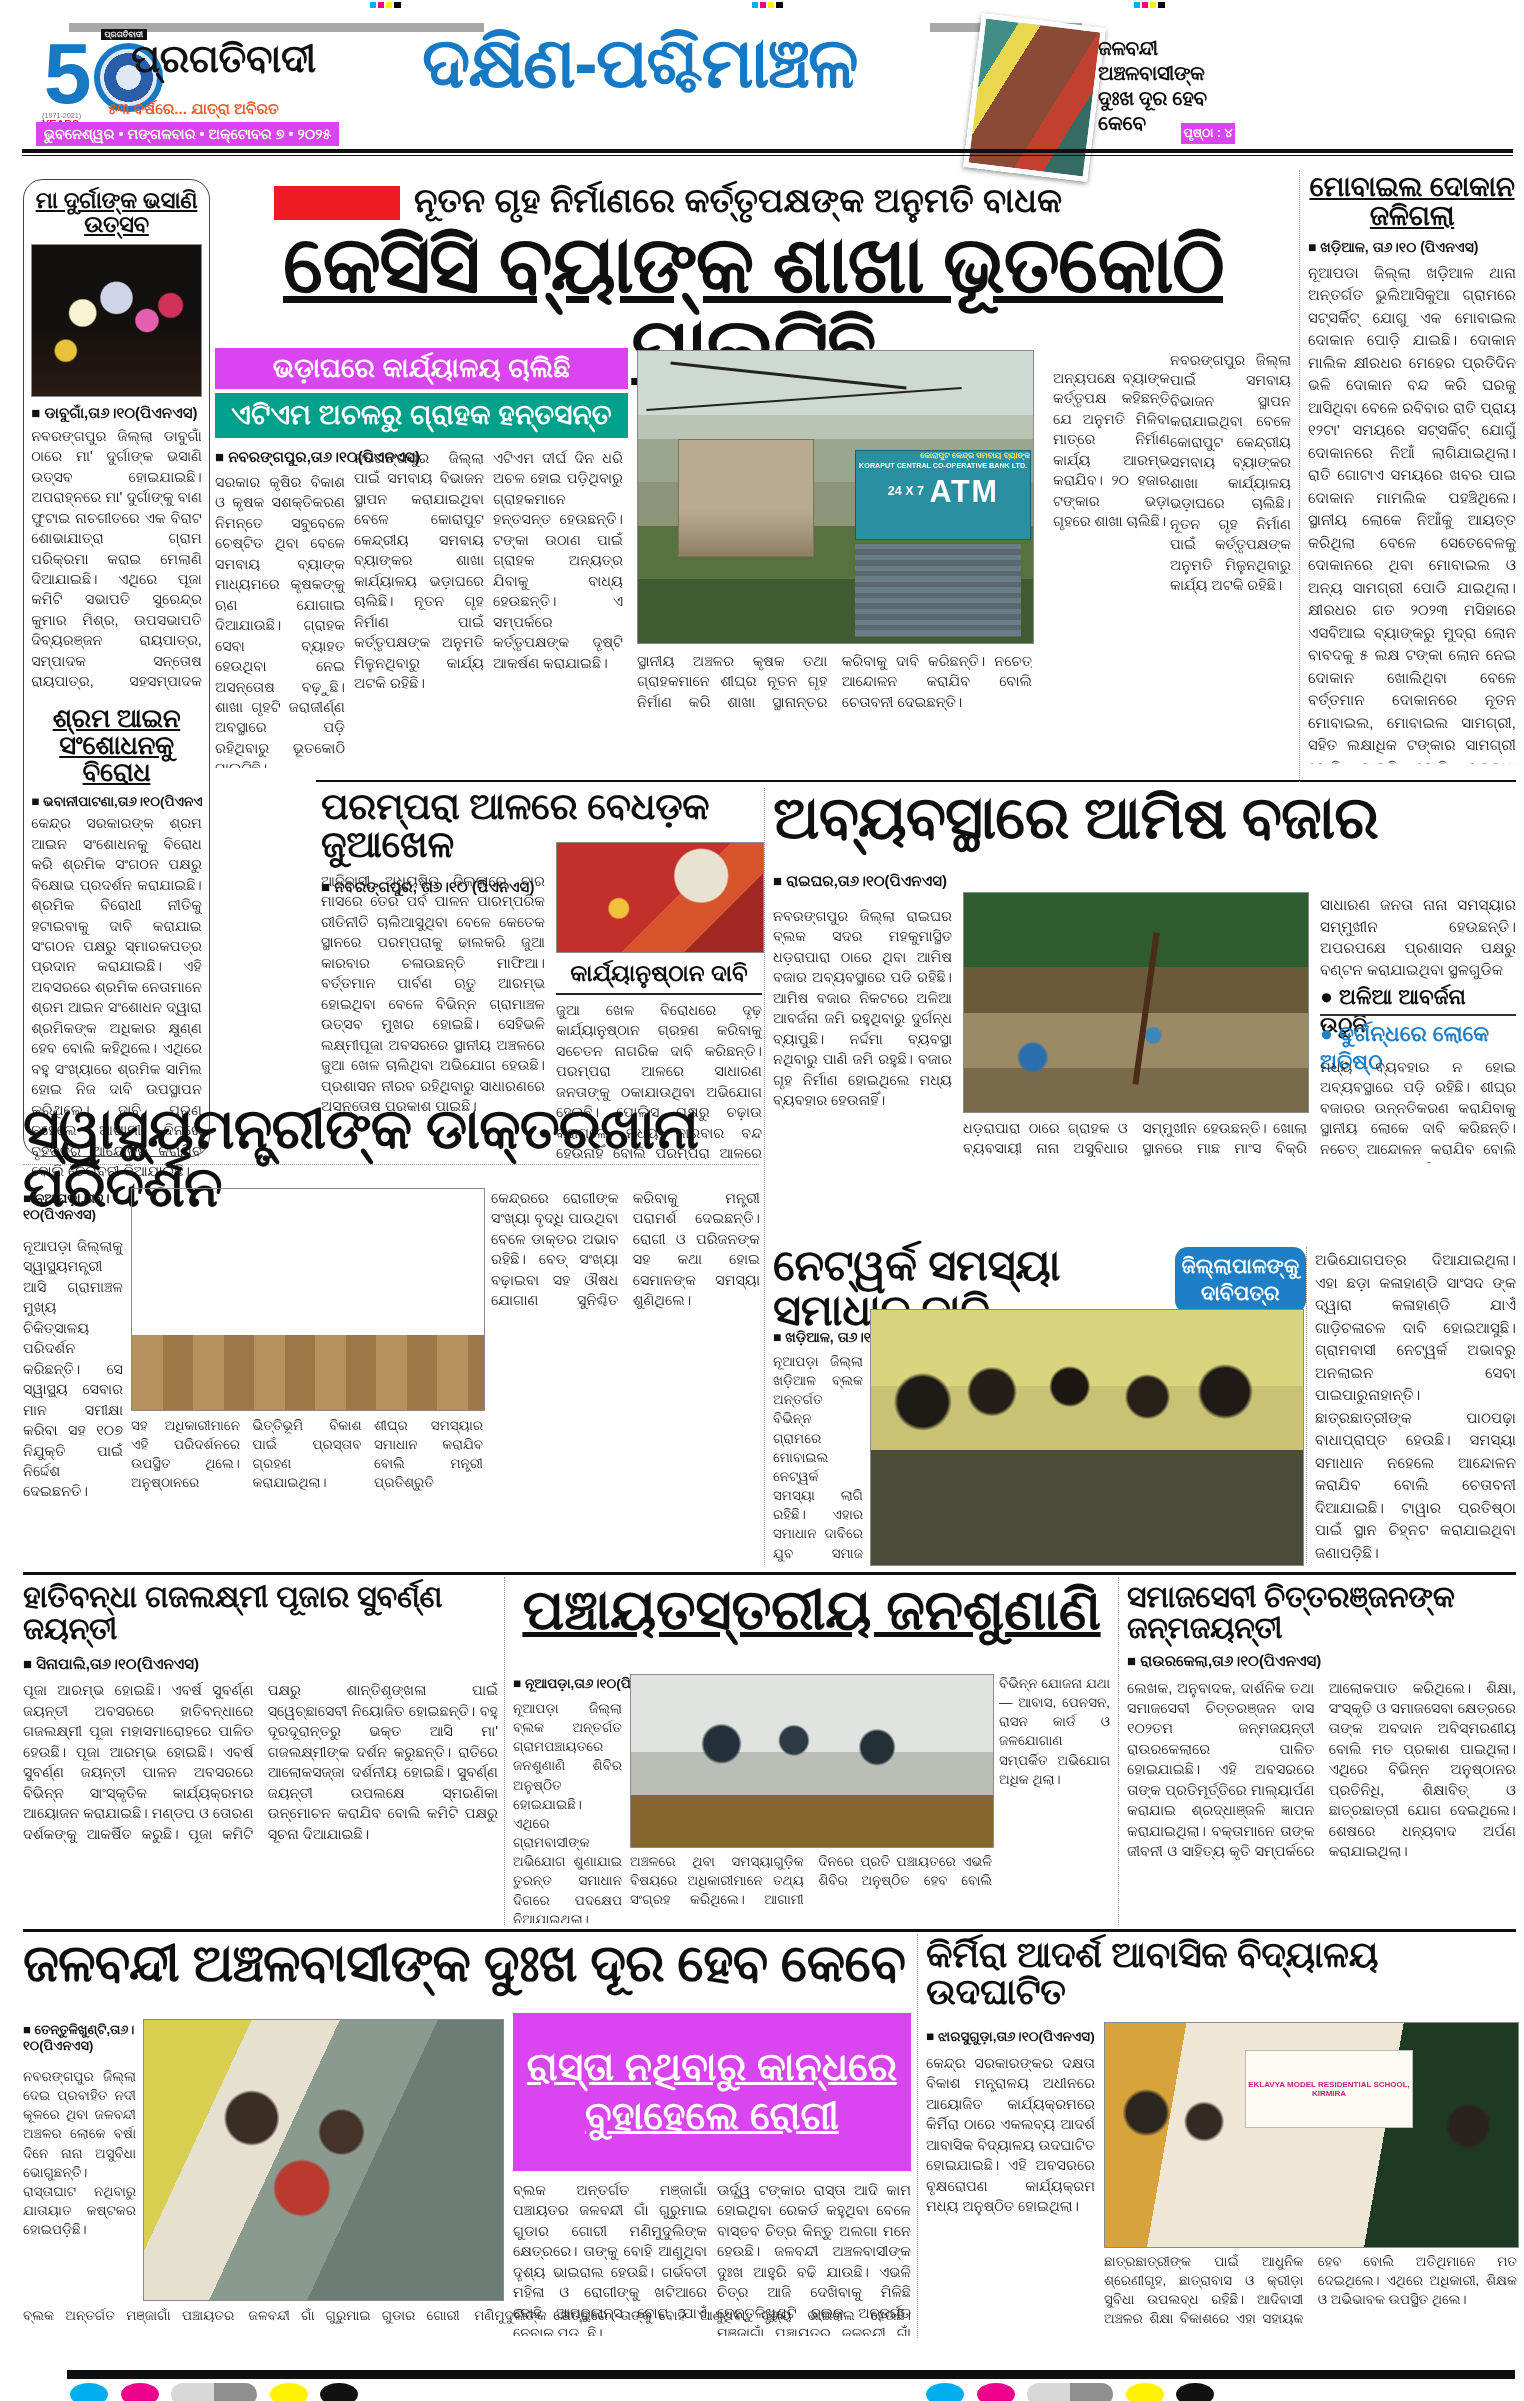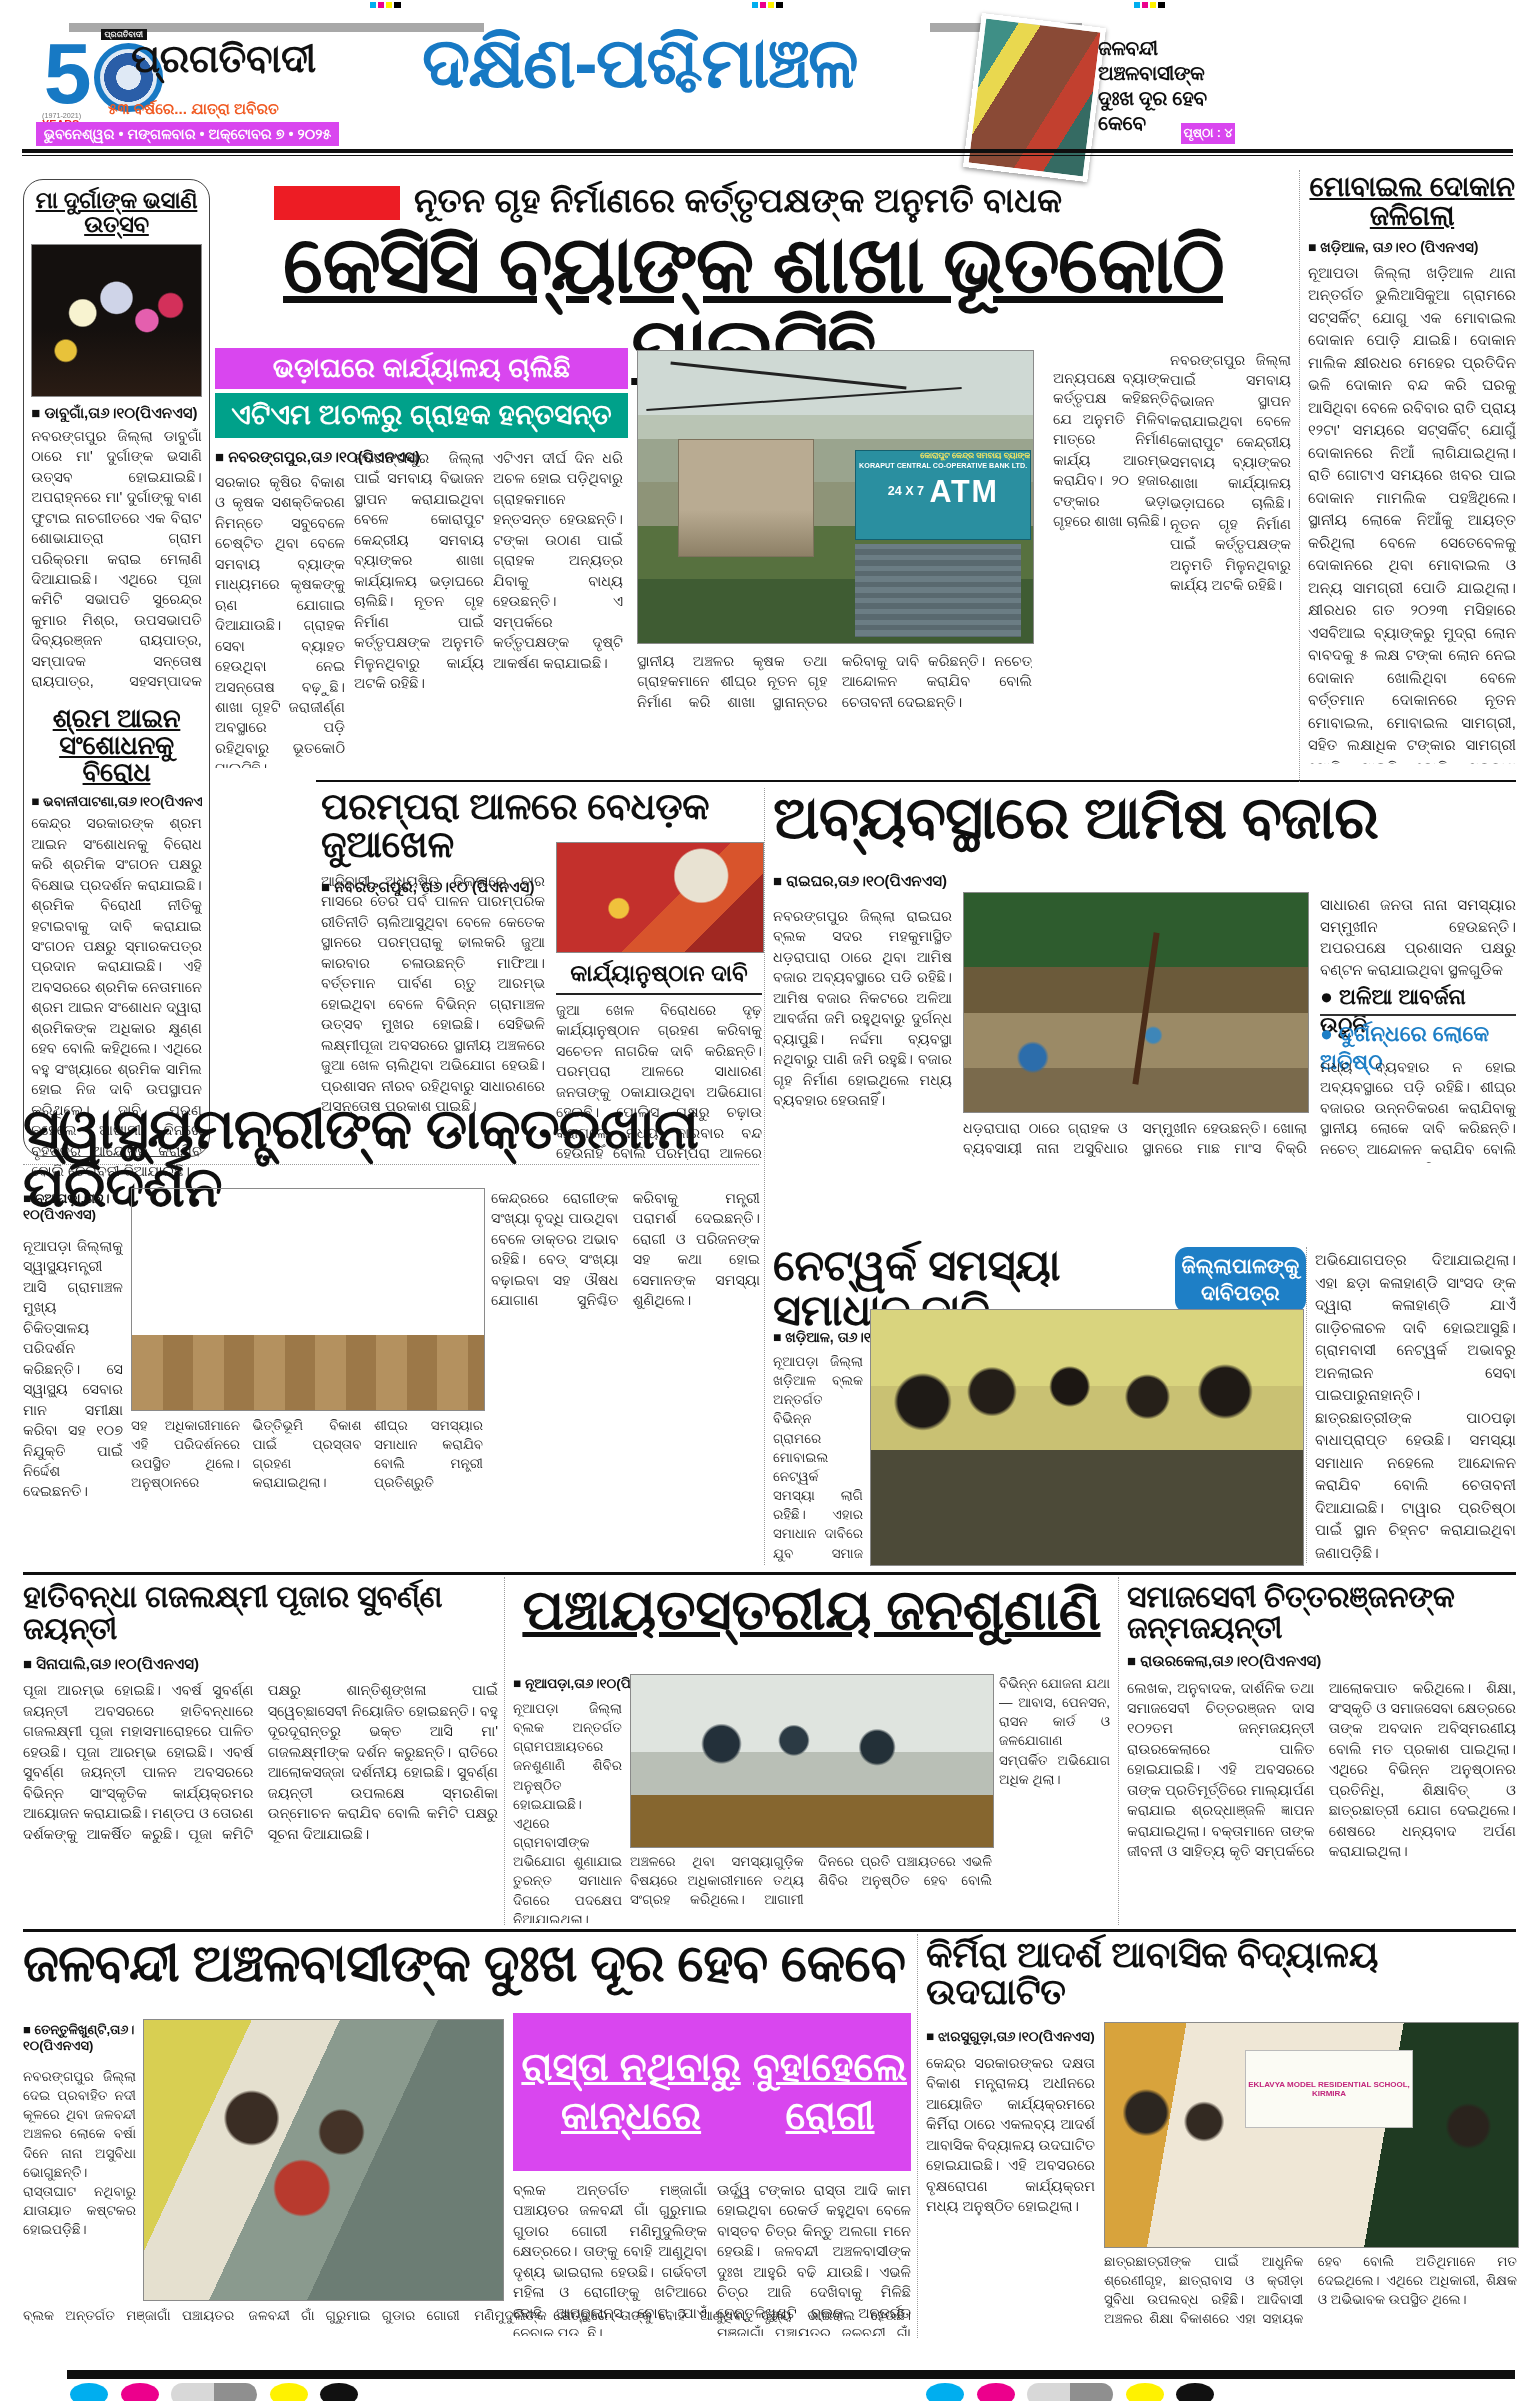--- a/index.html
+++ b/index.html
@@ -247,21 +247,21 @@
 
   <section class="abs" style="left:23px;top:1936px;width:888px;height:405px;">
     <div class="hl" style="font-size:52px;letter-spacing:-0.9px;">ଜଳବନ୍ଦୀ ଅଞ୍ଚଳବାସୀଙ୍କ ଦୁଃଖ ଦୂର ହେବ କେବେ</div>
     <div class="abs byline" style="left:0;top:86px;width:113px;white-space:normal;font-size:13px;">■ ତେନ୍ତୁଳିଖୁଣ୍ଟି,ତା୬।୧୦(ପିଏନଏସ)</div>
     <div class="abs body-txt" style="left:0;top:131px;width:113px;height:269px;font-size:13.5px;">ନବରଙ୍ଗପୁର ଜିଲ୍ଲା ଦେଇ ପ୍ରବାହିତ ନଦୀ କୂଳରେ ଥିବା ଜଳବନ୍ଦୀ ଅଞ୍ଚଳର ଲୋକେ ବର୍ଷା ଦିନେ ନାନା ଅସୁବିଧା ଭୋଗୁଛନ୍ତି। ରାସ୍ତାଘାଟ ନଥିବାରୁ ଯାତାୟାତ କଷ୍ଟକର ହୋଇପଡ଼ିଛି।</div>
     <div class="abs photo" style="left:120px;top:83px;width:359px;height:280px;background:
         radial-gradient(circle at 30% 35%,#3a2d24 0 8%,transparent 9%),
         radial-gradient(circle at 55% 40%,#443328 0 8%,transparent 9%),
         radial-gradient(circle at 44% 60%,#b83a2e 0 10%,transparent 11%),
         linear-gradient(115deg,#d8cf52 0 22%,#e5e0cf 22% 40%,#8a9a8e 40% 60%,#6c7d74 60%);"></div>
-    <div class="abs blk tag-box whitebox center" style="left:490px;top:77px;width:398px;height:158px;font-size:39px;line-height:1.25;">
+    <div class="abs blk tag-box whitebox center" style="left:490px;top:77px;width:398px;height:158px;font-size:39px;line-height:1.25;flex-direction:column;">
       <span>ରାସ୍ତା ନଥିବାରୁ କାନ୍ଧରେ</span>
       <span>ବୁହାହେଲେ ରୋଗୀ</span>
     </div>
     <div class="abs body-txt" style="left:490px;top:244px;width:194px;height:156px;">ବ୍ଲକ ଅନ୍ତର୍ଗତ ମଞ୍ଜାଗାଁ ପଞ୍ଚାୟତର ଜଳବନ୍ଦୀ ଗାଁ ଗୁରୁମାଇ ଗୁଡାର ଗୋରୀ ମଣିମୁଦୁଲିଙ୍କ କ୍ଷେତ୍ରରେ। ତାଙ୍କୁ ବୋହି ଆଣୁଥିବା ଦୃଶ୍ୟ ଭାଇରାଲ ହେଉଛି। ଗର୍ଭବତୀ ମହିଳା ଓ ରୋଗୀଙ୍କୁ ଖଟିଆରେ ବୋହି ଆମ୍ବୁଲାନ୍ସ ବୋଟ ଯାଏଁ ନେବାକୁ ପଡ଼ୁଛି।</div>
     <div class="abs body-txt" style="left:694px;top:244px;width:194px;height:156px;">ଊର୍ଦ୍ଧ୍ୱ ଟଙ୍କାର ରାସ୍ତା ଆଦି କାମ ହୋଇଥିବା ରେକର୍ଡ କହୁଥିବା ବେଳେ ବାସ୍ତବ ଚିତ୍ର କିନ୍ତୁ ଅଲଗା ମନେ ହେଉଛି। ଜଳବନ୍ଦୀ ଅଞ୍ଚଳବାସୀଙ୍କ ଦୁଃଖ ଆହୁରି ବଢି ଯାଉଛି। ଏଭଳି ଚିତ୍ର ଆଜି ଦେଖିବାକୁ ମିଳିଛି ତେନ୍ତୁଳିଖୁଣ୍ଟି ବ୍ଲକ ଅନ୍ତର୍ଗତ ମଞ୍ଜାଗାଁ ପଞ୍ଚାୟତର ଜଳବନ୍ଦୀ ଗାଁ ଗୁରୁମାଇ ଠାରେ। ବିଗତ ଦିନରେ ଉକ୍ତ ଅଞ୍ଚଳରେ କୋଟିଏରୁ ଊର୍ଦ୍ଧ୍ୱ ଟଙ୍କା ଖର୍ଚ୍ଚ ହୋଇଥିବା କୁହାଯାଉଛି।</div>
     <div class="abs body-txt cols4" style="left:0;top:370px;width:888px;height:36px;font-size:13.5px;">ବ୍ଲକ ଅନ୍ତର୍ଗତ ମଞ୍ଜାଗାଁ ପଞ୍ଚାୟତର ଜଳବନ୍ଦୀ ଗାଁ ଗୁରୁମାଇ ଗୁଡାର ଗୋରୀ ମଣିମୁଦୁଲିଙ୍କ କ୍ଷେତ୍ରରେ। ତାଙ୍କୁ ବୋହି ଆଣୁଥିବା ଦୃଶ୍ୟ ଭାଇରାଲ ହେଉଛି। ଗର୍ଭବତୀ ମହିଳା ଓ ରୋଗୀଙ୍କୁ ଖଟିଆରେ ବୋହି ଆମ୍ବୁଲାନ୍ସ ବୋଟ ଯାଏଁ ନେବାକୁ ପଡ଼ୁଛି।</div>
   </section>
   <div class="abs rule-dot" style="left:917px;top:1934px;height:404px;"></div>
 
   <section class="abs" style="left:926px;top:1936px;width:590px;height:405px;">

